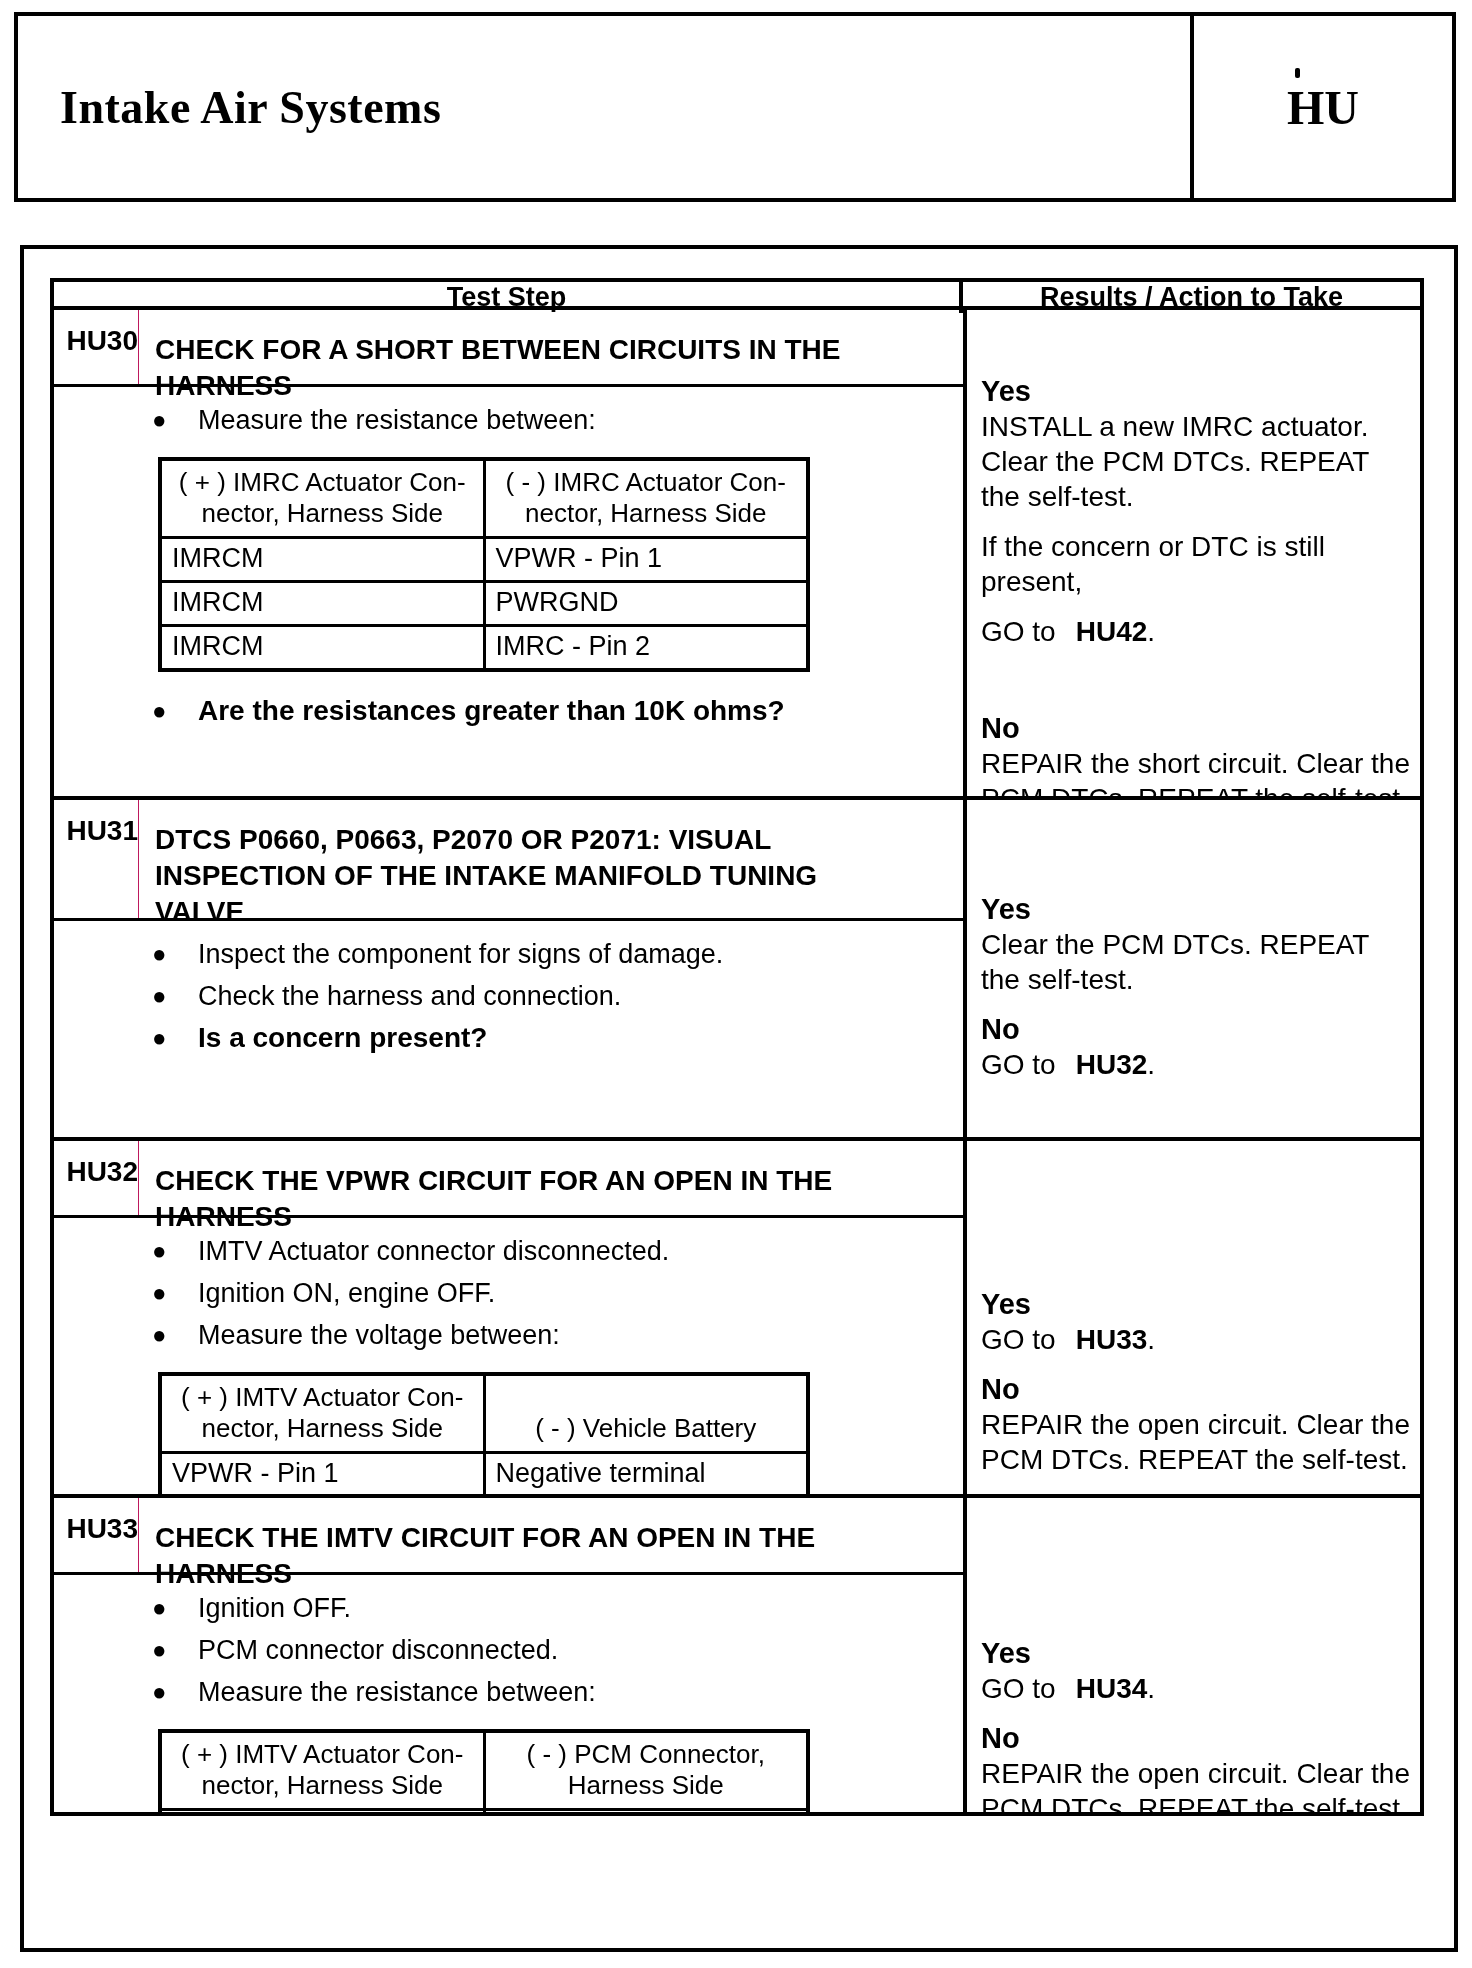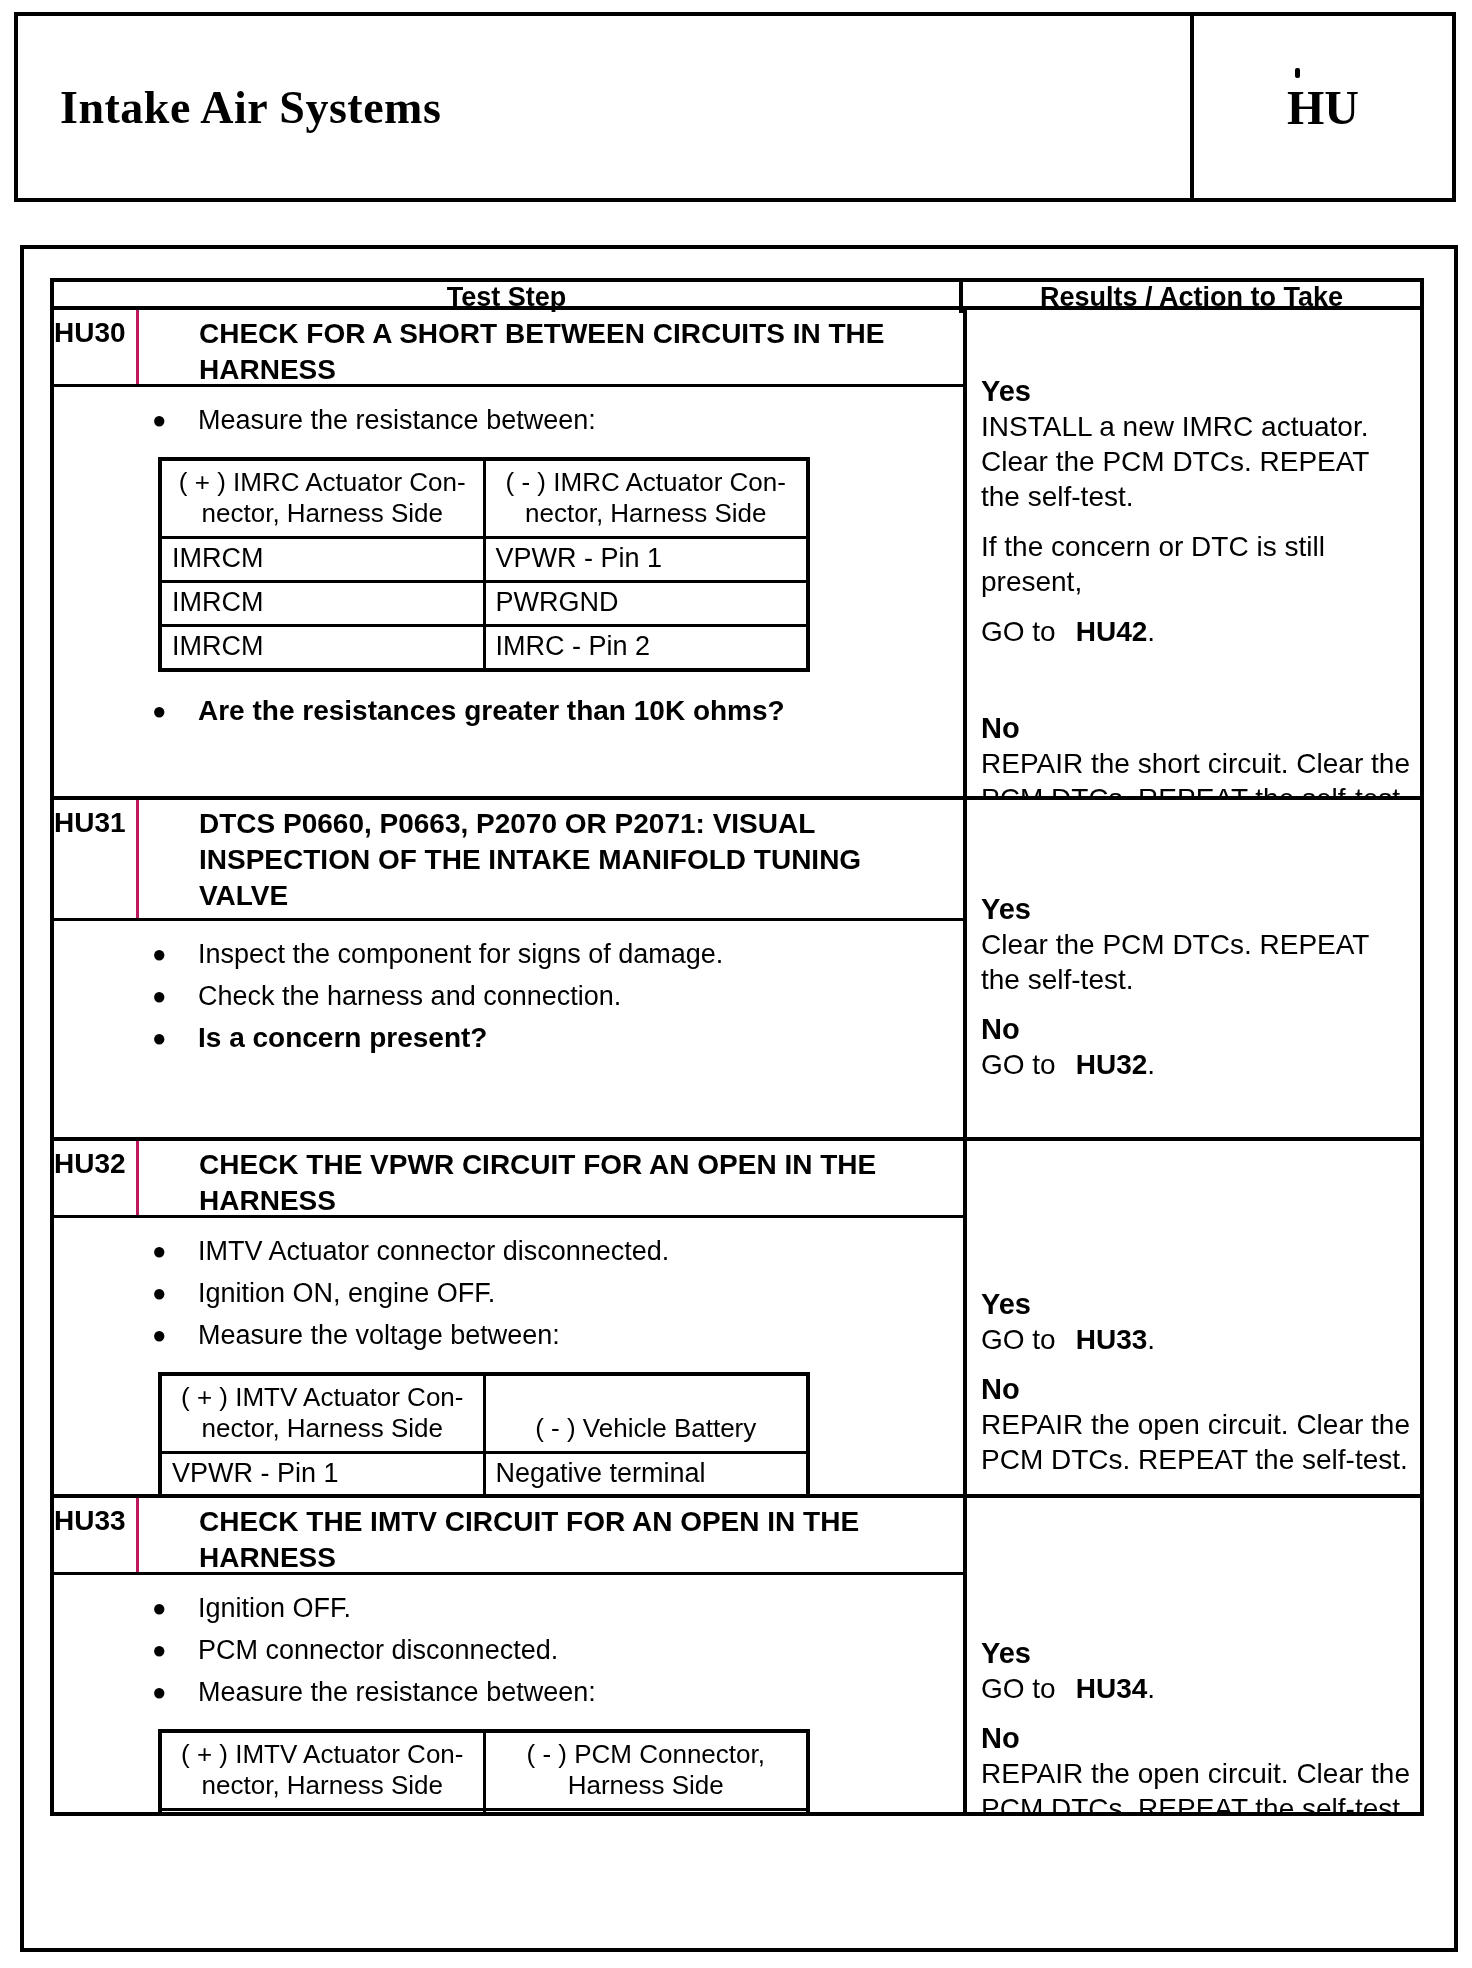--- a/index.html
+++ b/index.html
@@ -68,30 +68,29 @@
 
   .step { display: grid; grid-template-columns: 85px 824px 1fr; border-bottom: 4px solid #000; }
   .step:last-of-type { border-bottom: none; }
   .s-hu30 { grid-template-rows: 74px 412px; }
   .s-hu31 { grid-template-rows: 118px 219px; }
   .s-hu32 { grid-template-rows: 74px 279px; }
   .s-hu33 { grid-template-rows: 74px 240px; }
 
   .c-num {
     grid-row: 1 / 2; grid-column: 1 / 2;
-    border-right: 3px solid #be185d;
+    border-right: 1px solid #be185d;
     font-weight: bold; font-size: 28px;
-    text-align: left; padding-top: 7px;
+    text-align: right; padding-top: 15px;
   }
   .c-title {
     grid-row: 1 / 2; grid-column: 2 / 3;
     font-weight: bold; font-size: 28px; line-height: 36px;
-    padding: 6px 20px 0 16px;
+    padding: 22px 20px 0 16px;
     white-space: pre-line;
-    margin-left: 44px;
   }
   .c-body {
     grid-row: 2 / 3; grid-column: 1 / 3;
     border-top: 3px solid #000;
     padding: 16px 0 0 98px;
     overflow: hidden;
   }
   .c-results {
     grid-row: 1 / 3; grid-column: 3 / 4;
     border-left: 4px solid #000;

